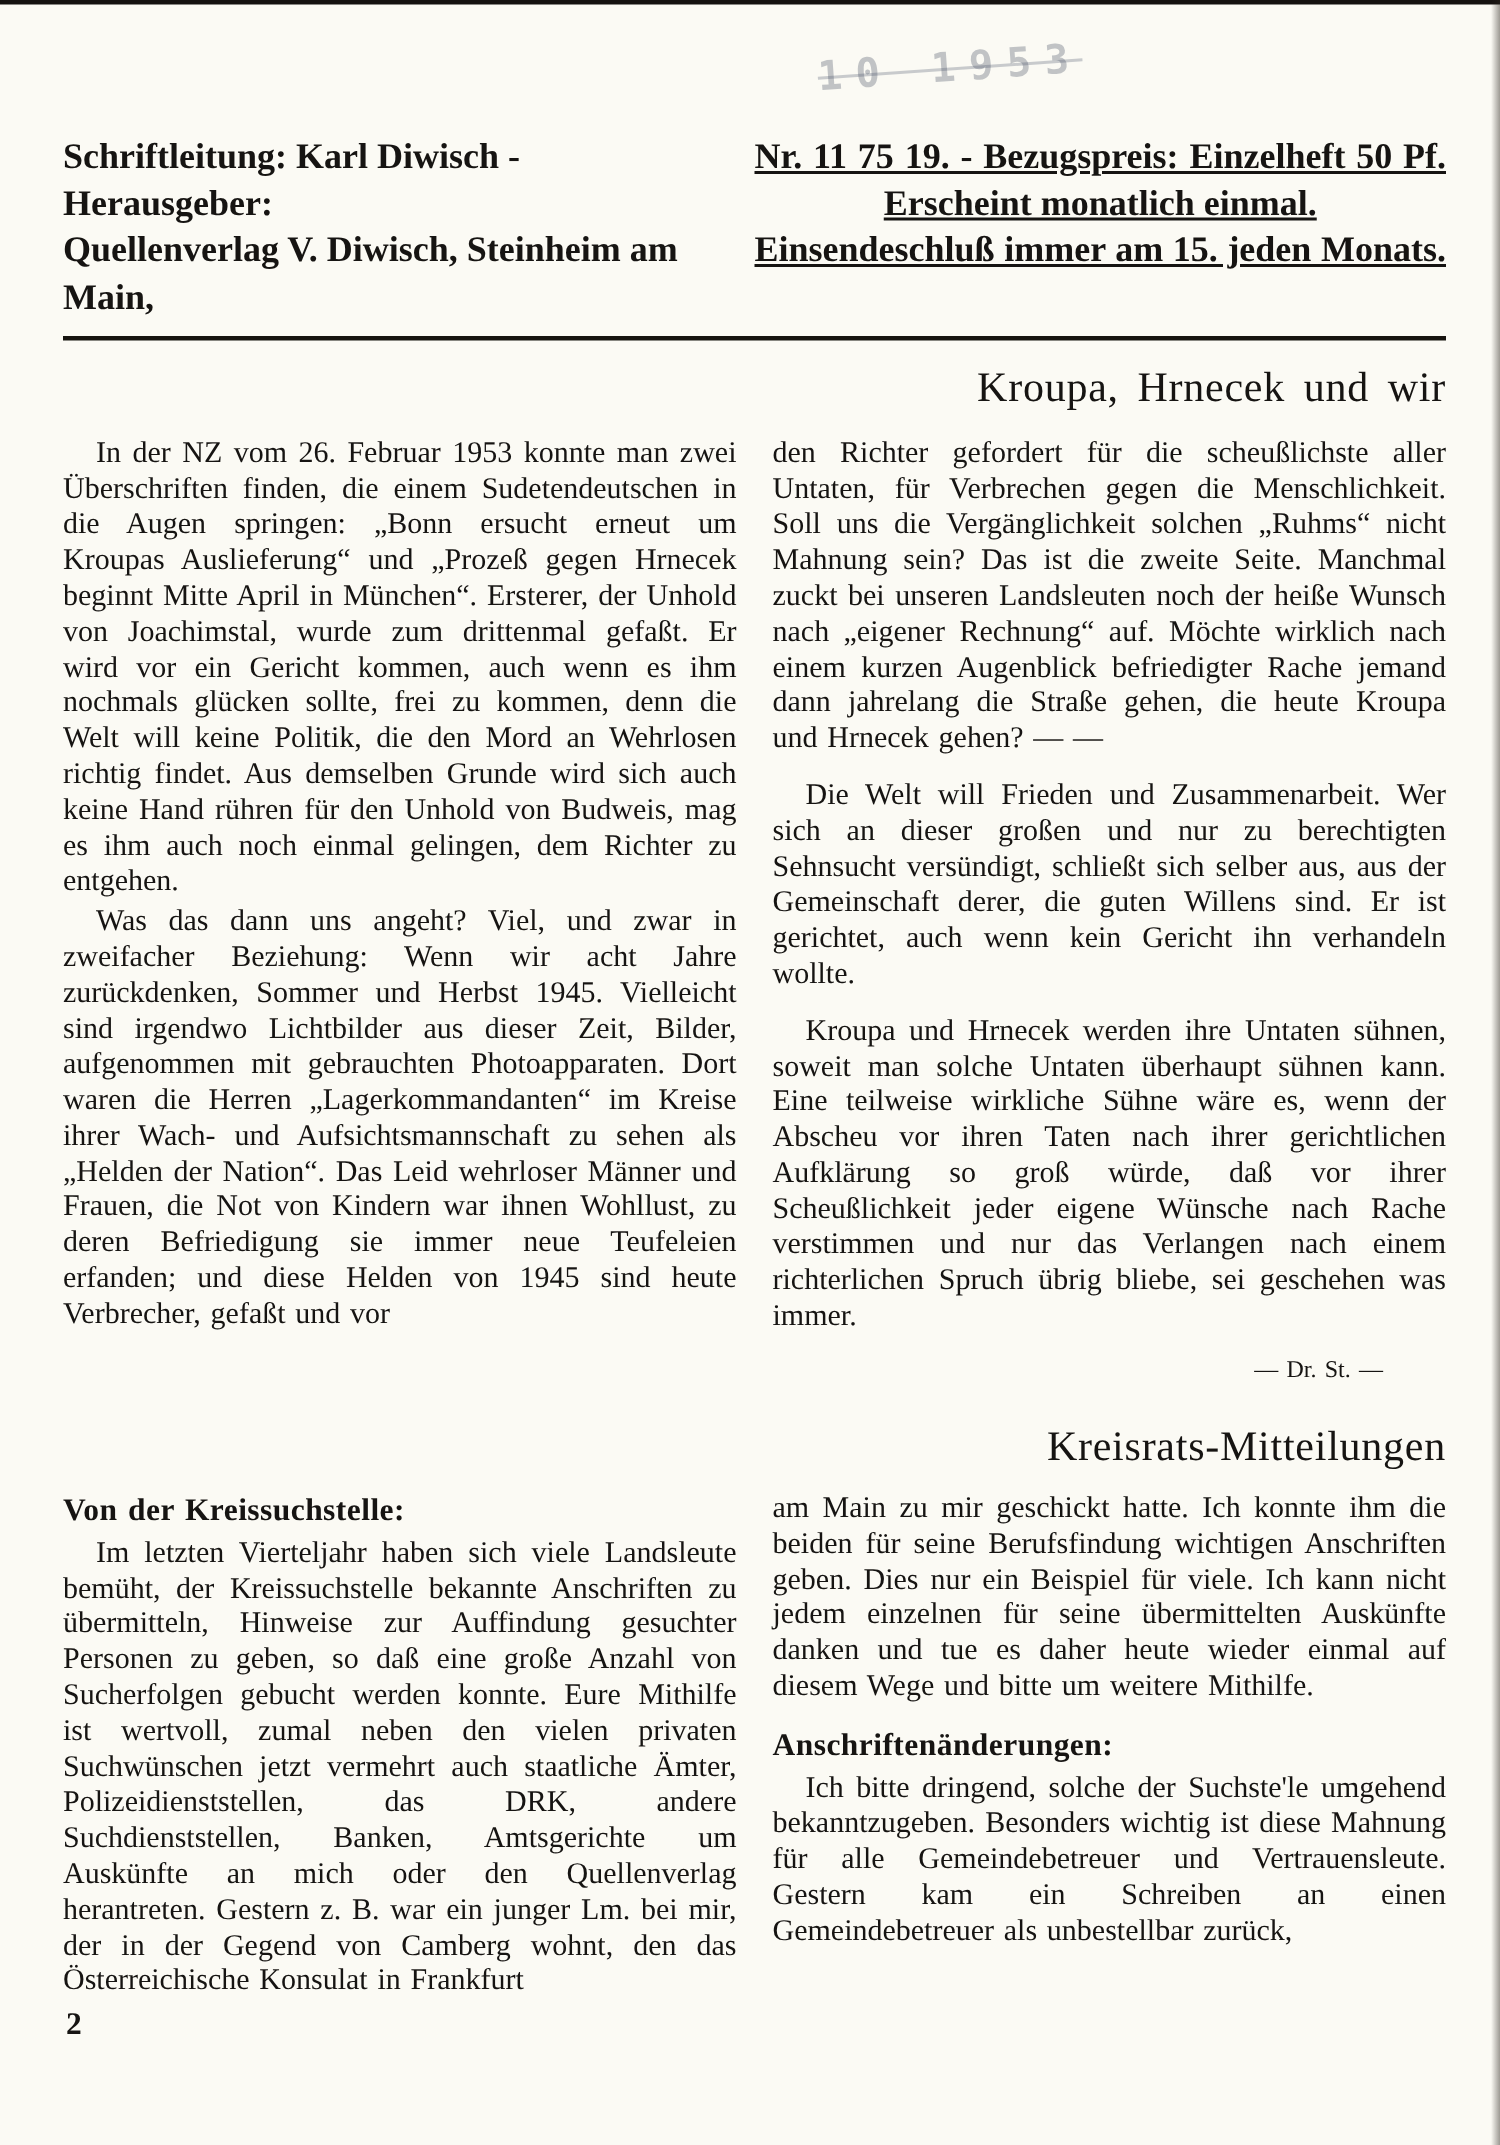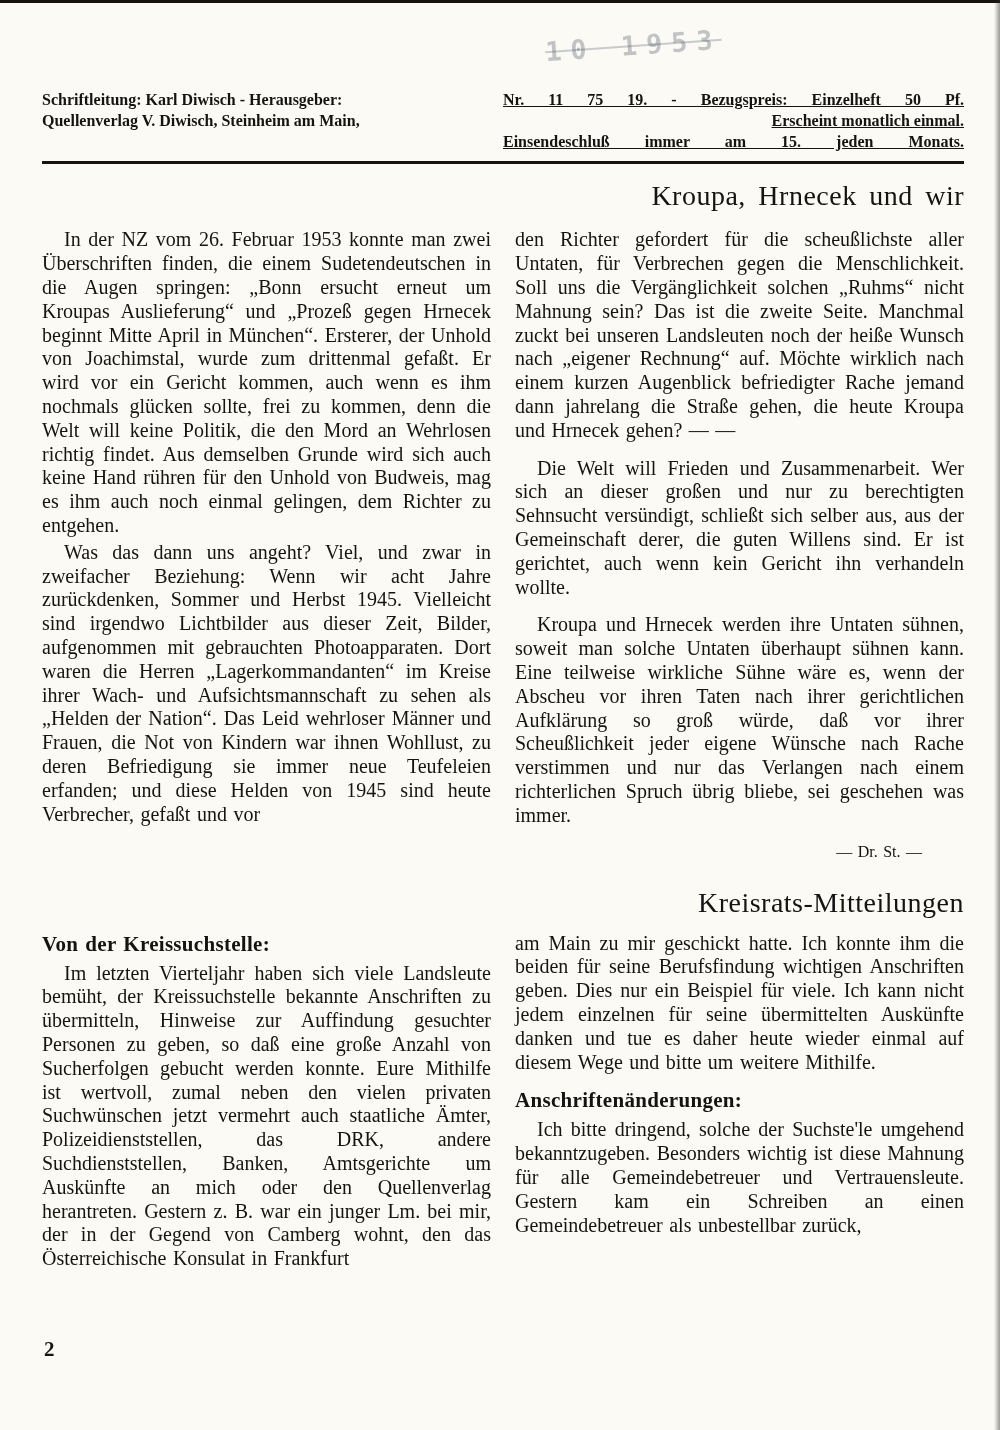--- a/index.html
+++ b/index.html
@@ -19,25 +19,25 @@
     background:linear-gradient(to right, rgba(40,35,28,0) 0%, rgba(40,35,28,0.45) 100%);}
   .stamp{
     position:absolute;top:30px;left:545px;
     font-family:"DejaVu Sans Mono",monospace;
     font-size:27px;font-weight:bold;letter-spacing:9px;
     color:rgba(70,80,100,0.32);
     transform:rotate(-4deg);
     text-decoration:line-through;
     text-decoration-color:rgba(70,80,100,0.28);
   }
-  .masthead{display:flex;justify-content:space-between;font-weight:bold;font-size:16px;line-height:1.3;}
+  .masthead{display:flex;justify-content:space-between;font-weight:bold;font-size:24px;line-height:1.3;}
   .mast-left{width:46%;}
   .mast-right{width:50%;text-decoration:underline;}
   .mast-right .jline{text-align:justify;text-align-last:justify;}
-  .mast-right .cline{text-align:right;}
+  .mast-right .cline{text-align:center;}
   .rule{border-top:3px solid #17140f;margin:9px 0 16px 0;}
   h1.title{
     text-align:right;font-size:28px;font-weight:normal;
     margin:12px 0 16px 0;letter-spacing:0.5px;word-spacing:5px;
   }
   .columns{display:flex;gap:24px;}
   .col{flex:1;text-align:justify;font-size:20px;line-height:1.19;word-spacing:1.5px;}
   .col p{margin:0 0 3px 0;text-indent:22px;}
   .col .pblock.cont p:first-child{text-indent:0;}
   .gapped p{margin-bottom:14px;}

